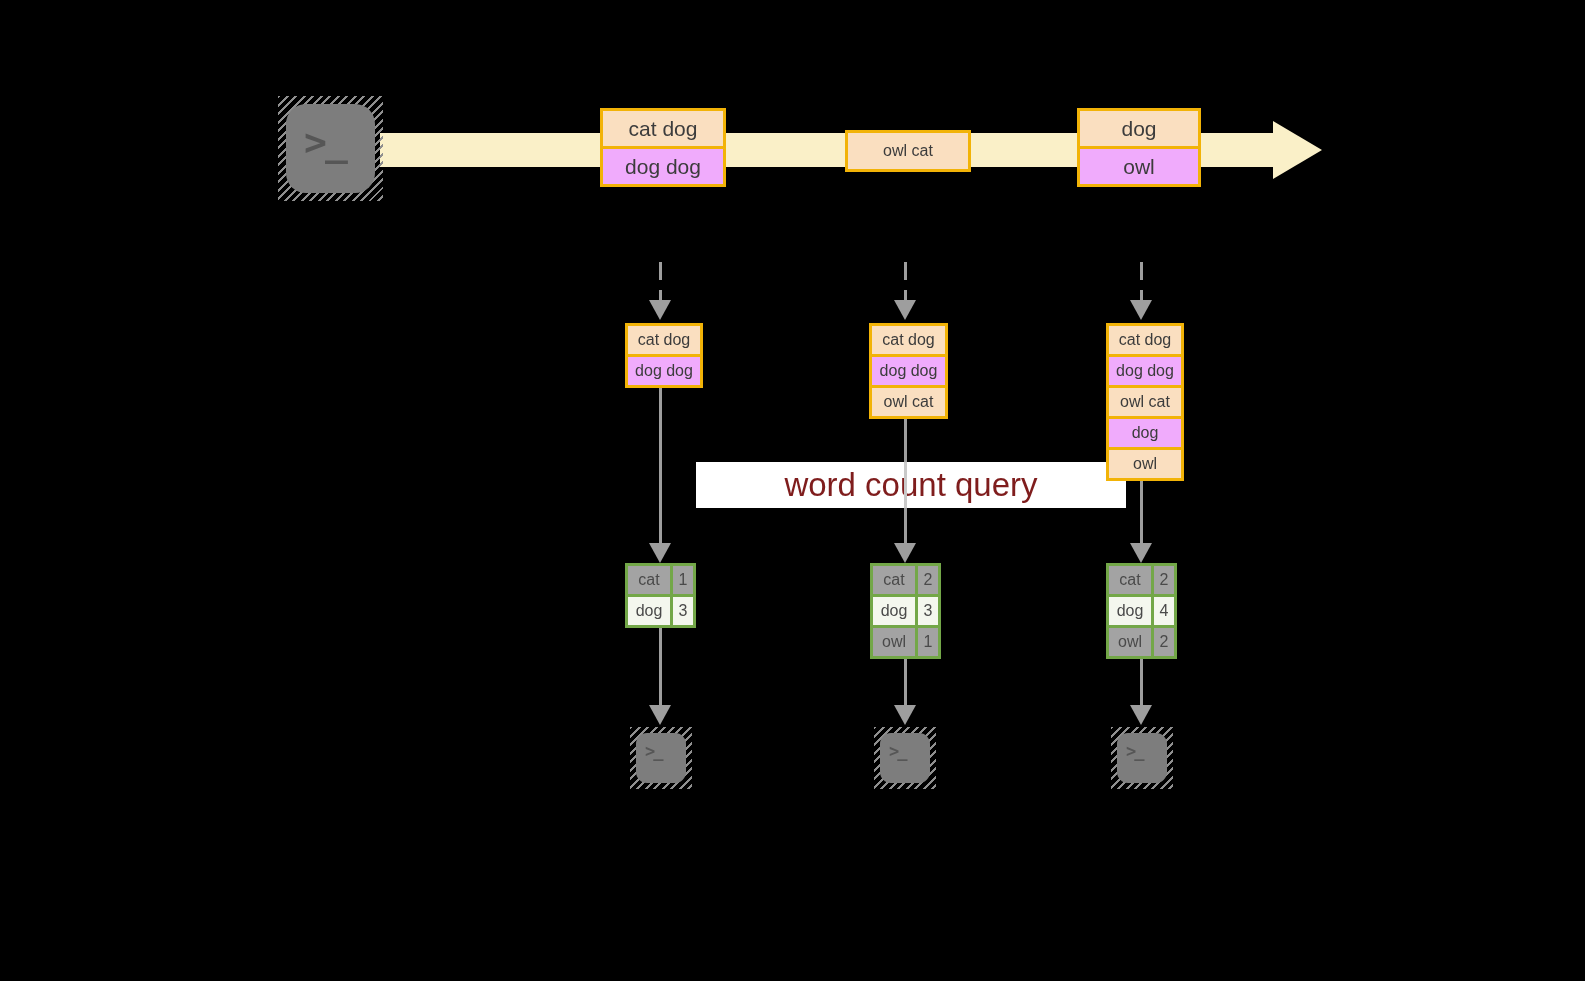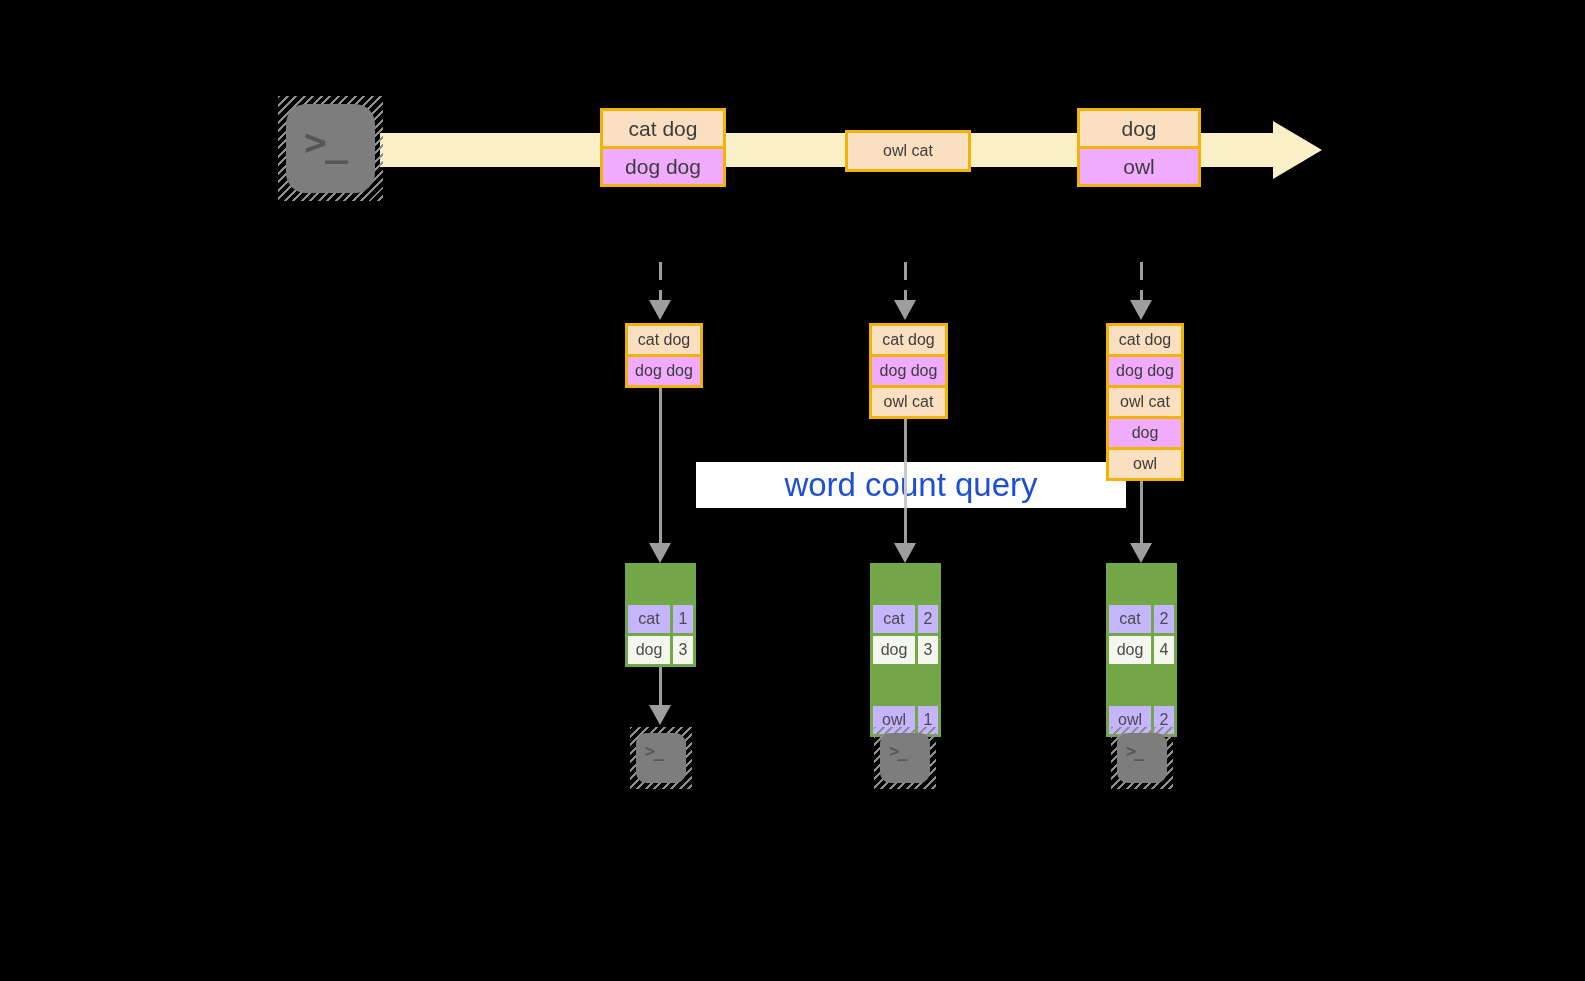--- a/index.html
+++ b/index.html
@@ -29,32 +29,32 @@
   .ocell { display:flex; align-items:center; justify-content:center; color:#3c3c3c;text-align:center; }
   .ev .ocell { height:35px; font-size:21px; }
   .ev1cell .ocell { height:36px; }
   .stk .ocell { height:28px; font-size:16px; }
   .fill-a { background:#FADFC0; }   
   .fill-b { background:#f0abfc; }   
   
   .gtable { position:absolute; top:563px; display:grid; grid-template-columns:42px 20px; gap:3px;
     border:3px solid #73A748; background:#73A748; z-index:10; }
   .gcell { height:28px; display:flex; align-items:center; justify-content:center; font-size:16px; color:#4a4a4a; }
-  .g-a { background:#c4b5fd;margin-top:39px; }
+  .g-a { background:#a3a3a3; }
   .g-b { background:#F4F7EE; }
   
   .vline { position:absolute; width:3px; background:#9E9E9E; z-index:2; }
   .vdash { position:absolute; width:3px; z-index:2;
     background:repeating-linear-gradient(to bottom,#9E9E9E 0 18px, rgba(0,0,0,0) 18px 28px); }
   .ahead { position:absolute; width:0; height:0; z-index:2;
     border-left:11px solid transparent; border-right:11px solid transparent; border-top:20px solid #9E9E9E; }
   
   .banner { position:absolute; left:696px; top:462px; width:430px; height:46px; background:#FFFFFF;
     display:flex; align-items:center; justify-content:center; z-index:5;
-    font-size:33px; color:#1d4ed8; }
+    font-size:33px; color:#7f1d1d; }
   .banner-line { position:absolute; left:904px; top:462px; width:3px; height:46px; background:#C9C9C9; z-index:6; }
 </style>
 </head>
 <body>
 
 <div class="canvas">
 
   <div class="band"></div>
   <div class="band-head"></div>
 

